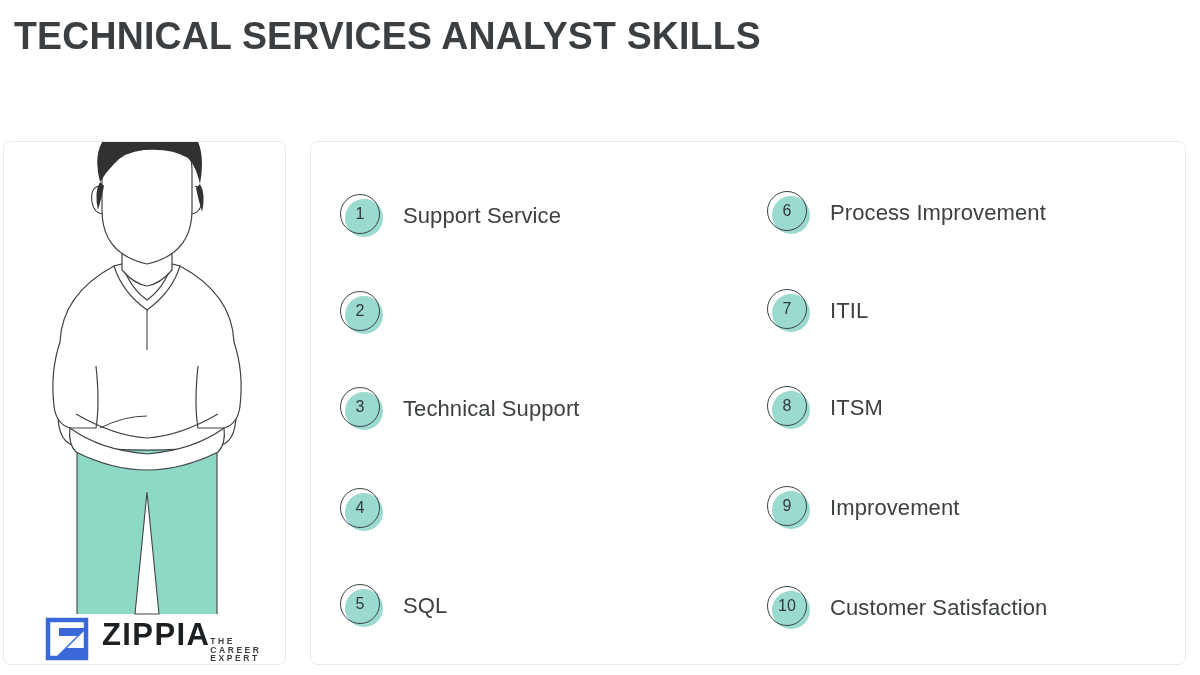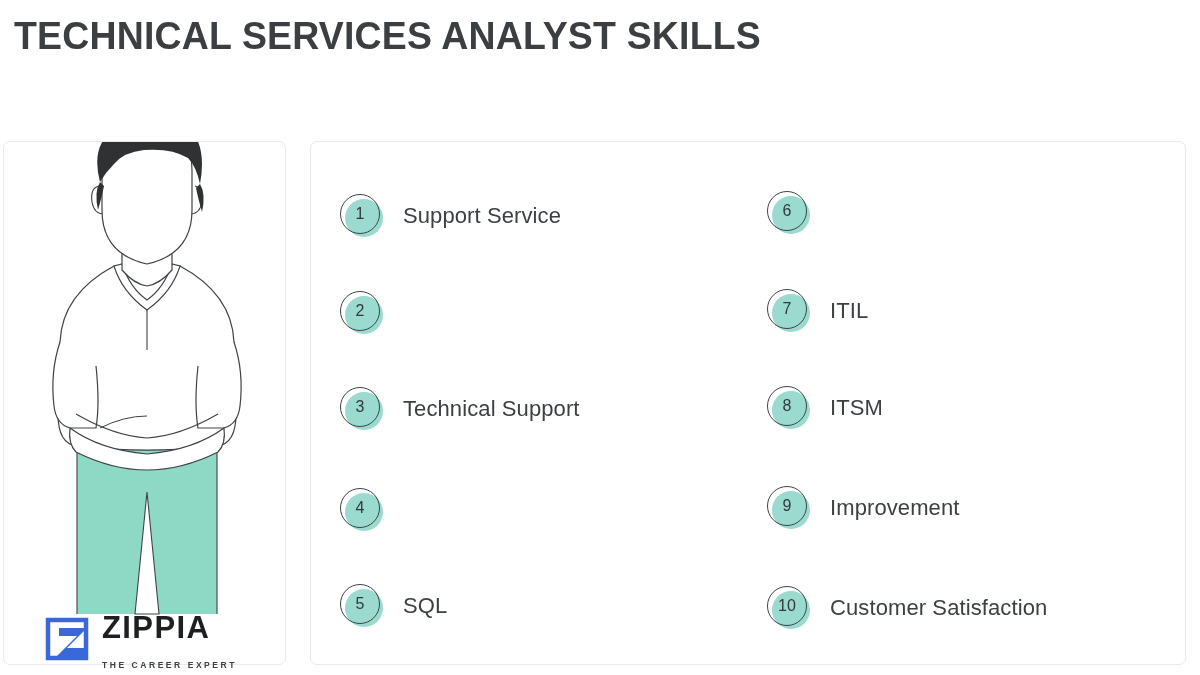--- a/index.html
+++ b/index.html
@@ -59,21 +59,21 @@
     top: 612px;
     width: 200px;
     height: 56px;
     display: flex;
     align-items: center;
     gap: 9px;
   }
   .logo-mark { width: 48px; height: 48px; flex: 0 0 auto; }
   .logo-text-block {
     display: flex;
-    flex-direction: column;
+    flex-direction: row;
     justify-content: space-between;
     padding-top: 2px;
   }
   .logo-word {
     font-family: "Liberation Sans", sans-serif;
     font-size: 31px;
     font-weight: bold;
     letter-spacing: 1.4px;
     color: #1d2022;
     line-height: 1;
@@ -293,20 +293,21 @@
     </div>
 
     <div class="skills-col right">
 
       <div class="skill-row r1">
         <div class="badge">
           <div class="fill"></div>
           <div class="ring"></div>
           <div class="num">6</div>
         </div>
+        <div class="skill-label">Process Improvement</div>
       </div>
 
       <div class="skill-row r2">
         <div class="badge">
           <div class="fill"></div>
           <div class="ring"></div>
           <div class="num">7</div>
         </div>
         <div class="skill-label">ITIL</div>
       </div>

